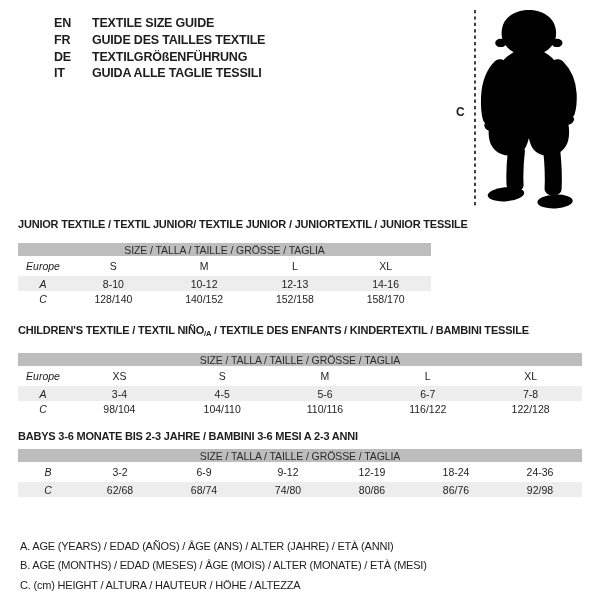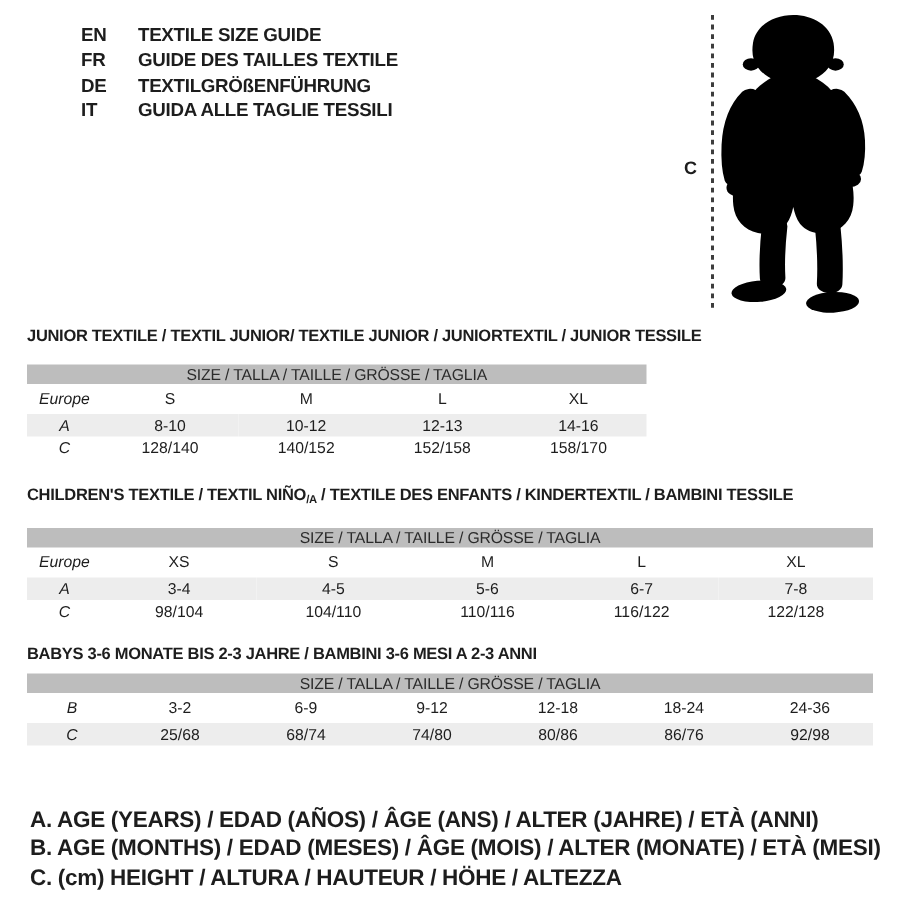--- a/index.html
+++ b/index.html
@@ -25,21 +25,21 @@
   table.size-table{border-collapse:collapse;table-layout:fixed;width:100%;}
   table.size-table td{padding:0;vertical-align:middle;font-size:10.5px;text-align:center;white-space:nowrap;}
   tr.bar-row{height:13px;}
   td.size-bar-cell{background:#bdbdbd;text-align:left;padding-left:4px;font-size:10px;color:#2b2b2b;letter-spacing:-0.1px;}
   tr.first-row{height:20px;}
   tr.data-row{height:15px;}
   tr.alt{background:#ededed;}
   td.row-label{text-align:left;padding-left:3px;font-style:italic;}
   
   .footnotes{position:absolute;left:20px;top:537px;}
-  .footnote{font-size:15px;font-weight:bold;letter-spacing:-0.2px;line-height:19.3px;white-space:nowrap;}
+  .footnote{font-size:11px;font-weight:normal;letter-spacing:-0.2px;line-height:19.3px;white-space:nowrap;}
 </style>
 </head>
 <body>
 
 <div class="canvas">
 
   <div class="lang-block">
     <div class="lang-row">
       <span class="lang-code">EN</span>
       <span class="lang-label">TEXTILE SIZE GUIDE</span>
@@ -176,27 +176,27 @@
         </colgroup>
       <tbody>
         <tr class="bar-row">
           <td class="size-bar-cell" colspan="7">SIZE / TALLA / TAILLE / GRÖSSE / TAGLIA</td>
         </tr>
       <tr class="first-row">
             <td class="row-label">B</td>
             <td>3-2</td>
             <td>6-9</td>
             <td>9-12</td>
-            <td>12-18</td>
+            <td>12-19</td>
             <td>18-24</td>
             <td>24-36</td>
           </tr>
           <tr class="data-row alt">
             <td class="row-label">C</td>
-            <td>25/68</td>
+            <td>62/68</td>
             <td>68/74</td>
             <td>74/80</td>
             <td>80/86</td>
             <td>86/76</td>
             <td>92/98</td>
           </tr>
         </tbody>
     </table>
   </section>
 

